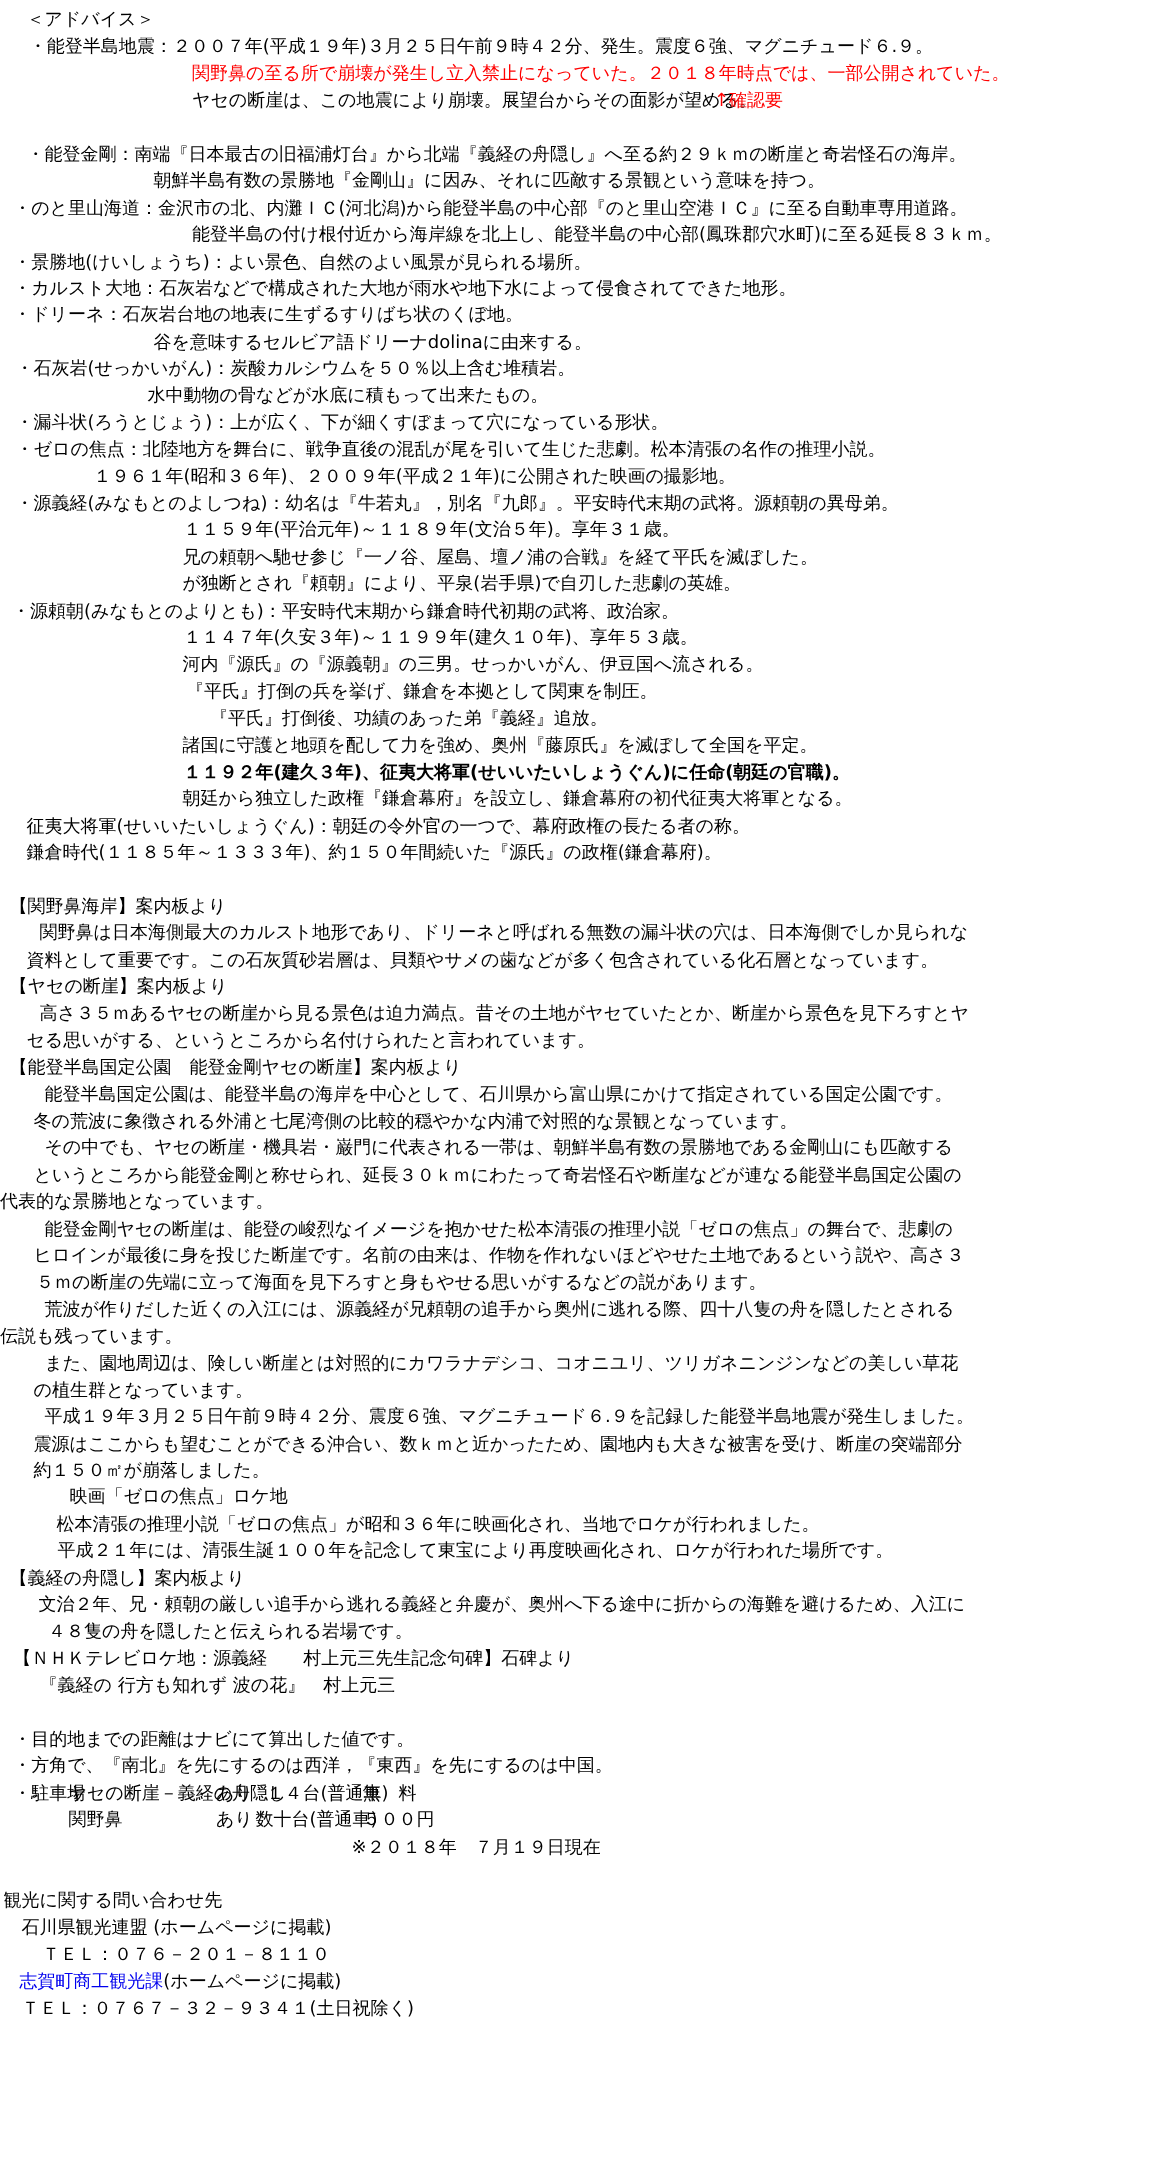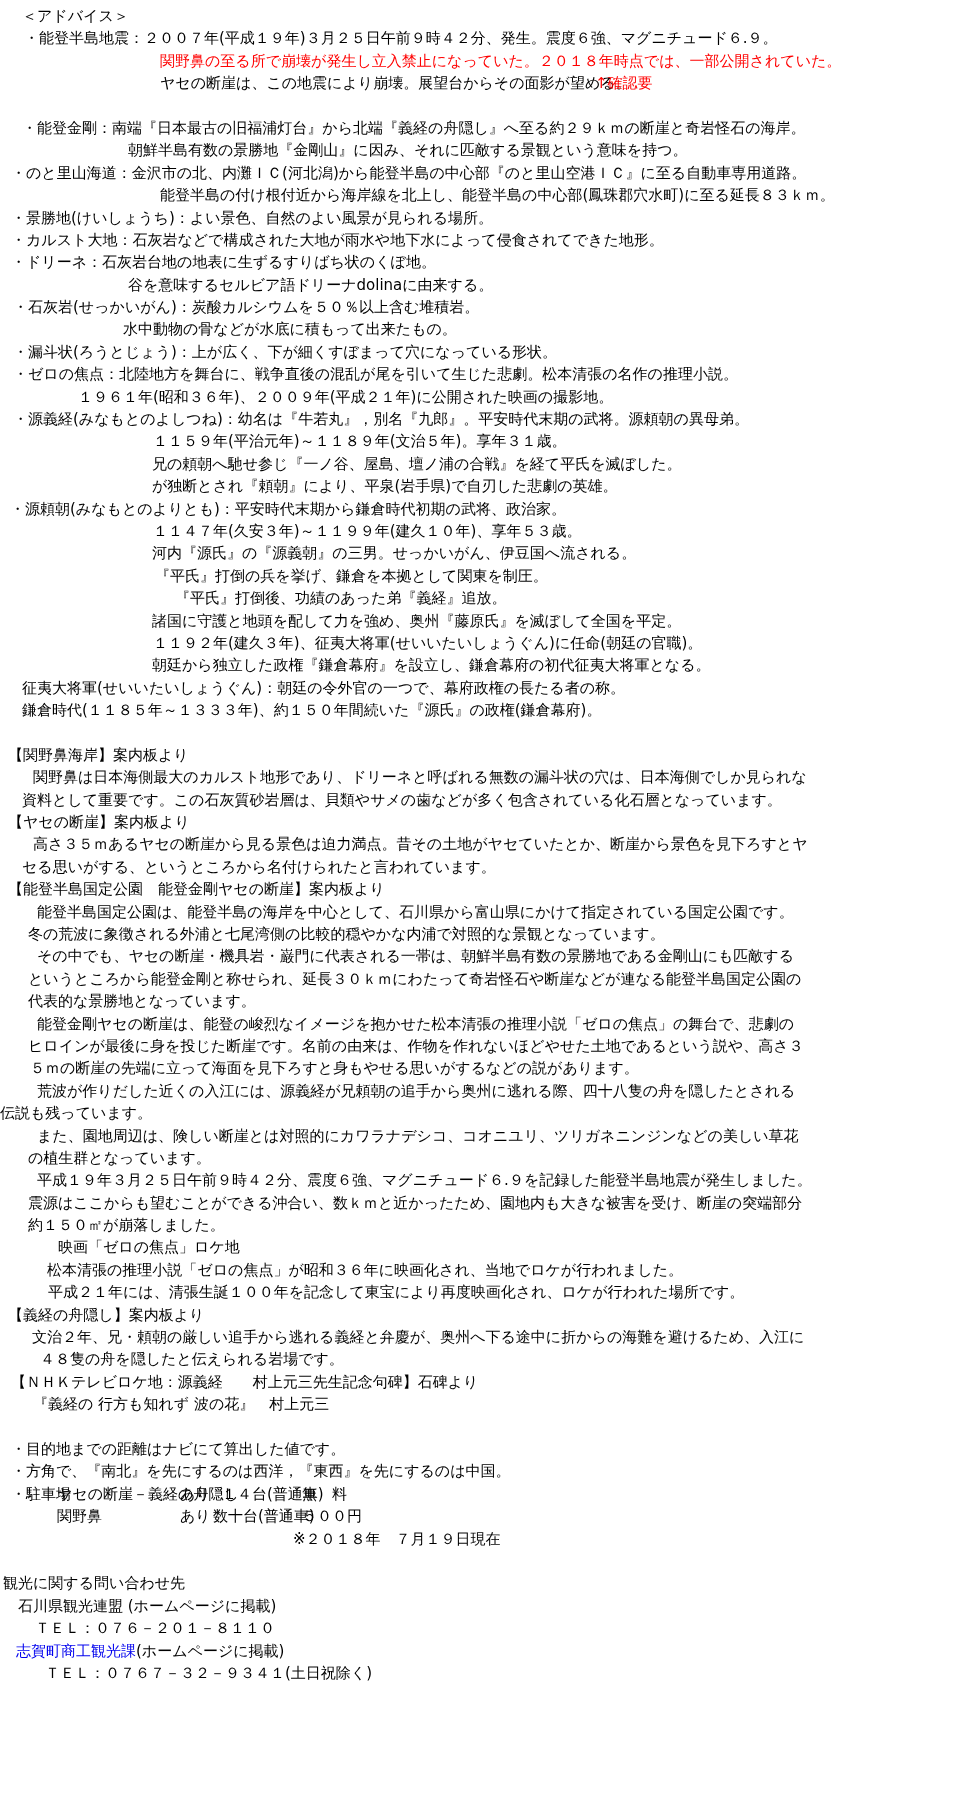--- a/index.html
+++ b/index.html
@@ -56,37 +56,37 @@
     <div class="line" style="padding-left: 13px;"><span>・源義経(みなもとのよしつね)：幼名は『牛若丸』，別名『九郎』。平安時代末期の武将。源頼朝の異母弟。</span></div>
     <div class="line" style="padding-left: 153px;"><span>１１５９年(平治元年)～１１８９年(文治５年)。享年３１歳。</span></div>
     <div class="line" style="padding-left: 152px;"><span>兄の頼朝へ馳せ参じ『一ノ谷、屋島、壇ノ浦の合戦』を経て平氏を滅ぼした。</span></div>
     <div class="line" style="padding-left: 152px;"><span>が独断とされ『頼朝』により、平泉(岩手県)で自刃した悲劇の英雄。</span></div>
     <div class="line" style="padding-left: 10px;"><span>・源頼朝(みなもとのよりとも)：平安時代末期から鎌倉時代初期の武将、政治家。</span></div>
     <div class="line" style="padding-left: 153px;"><span>１１４７年(久安３年)～１１９９年(建久１０年)、享年５３歳。</span></div>
     <div class="line" style="padding-left: 152px;"><span>河内『源氏』の『源義朝』の三男。せっかいがん、伊豆国へ流される。</span></div>
     <div class="line" style="padding-left: 155px;"><span>『平氏』打倒の兵を挙げ、鎌倉を本拠として関東を制圧。</span></div>
     <div class="line" style="padding-left: 155px; margin-left: 20px;"><span>『平氏』打倒後、功績のあった弟『義経』追放。</span></div>
     <div class="line" style="padding-left: 152px;"><span>諸国に守護と地頭を配して力を強め、奥州『藤原氏』を滅ぼして全国を平定。</span></div>
-    <div class="line" style="padding-left: 153px;"><span>１１９２年(建久３年)、征夷大将軍(せいいたいしょうぐん)に任命(朝廷の官職)。</span></div>
+    <div class="line" style="padding-left: 153px; font-weight: bold;"><span>１１９２年(建久３年)、征夷大将軍(せいいたいしょうぐん)に任命(朝廷の官職)。</span></div>
     <div class="line" style="padding-left: 152px;"><span>朝廷から独立した政権『鎌倉幕府』を設立し、鎌倉幕府の初代征夷大将軍となる。</span></div>
     <div class="line" style="padding-left: 22px;"><span>征夷大将軍(せいいたいしょうぐん)：朝廷の令外官の一つで、幕府政権の長たる者の称。</span></div>
     <div class="line" style="padding-left: 22px;"><span>鎌倉時代(１１８５年～１３３３年)、約１５０年間続いた『源氏』の政権(鎌倉幕府)。</span></div>
     <div class="line" style="padding-left: 0px;"></div>
     <div class="line" style="padding-left: 8px;"><span>【関野鼻海岸】案内板より</span></div>
     <div class="line" style="padding-left: 33px;"><span>関野鼻は日本海側最大のカルスト地形であり、ドリーネと呼ばれる無数の漏斗状の穴は、日本海側でしか見られな</span></div>
     <div class="line" style="padding-left: 22px;"><span>資料として重要です。この石灰質砂岩層は、貝類やサメの歯などが多く包含されている化石層となっています。</span></div>
     <div class="line" style="padding-left: 8px;"><span>【ヤセの断崖】案内板より</span></div>
     <div class="line" style="padding-left: 33px;"><span>高さ３５ｍあるヤセの断崖から見る景色は迫力満点。昔その土地がヤセていたとか、断崖から景色を見下ろすとヤ</span></div>
     <div class="line" style="padding-left: 22px;"><span>セる思いがする、というところから名付けられたと言われています。</span></div>
     <div class="line" style="padding-left: 8px;"><span>【能登半島国定公園　能登金剛ヤセの断崖】案内板より</span></div>
     <div class="line" style="padding-left: 37px;"><span>能登半島国定公園は、能登半島の海岸を中心として、石川県から富山県にかけて指定されている国定公園です。</span></div>
     <div class="line" style="padding-left: 28px;"><span>冬の荒波に象徴される外浦と七尾湾側の比較的穏やかな内浦で対照的な景観となっています。</span></div>
     <div class="line" style="padding-left: 37px;"><span>その中でも、ヤセの断崖・機具岩・巌門に代表される一帯は、朝鮮半島有数の景勝地である金剛山にも匹敵する</span></div>
     <div class="line" style="padding-left: 28px;"><span>というところから能登金剛と称せられ、延長３０ｋｍにわたって奇岩怪石や断崖などが連なる能登半島国定公園の</span></div>
-    <div class="line" style="padding-left: 28px;"><span>代表的な景勝地となっています。</span></div>
+    <div class="line" style=""><span>代表的な景勝地となっています。</span></div>
     <div class="line" style="padding-left: 37px;"><span>能登金剛ヤセの断崖は、能登の峻烈なイメージを抱かせた松本清張の推理小説「ゼロの焦点」の舞台で、悲劇の</span></div>
     <div class="line" style="padding-left: 28px;"><span>ヒロインが最後に身を投じた断崖です。名前の由来は、作物を作れないほどやせた土地であるという説や、高さ３</span></div>
     <div class="line" style="padding-left: 30px;"><span>５ｍの断崖の先端に立って海面を見下ろすと身もやせる思いがするなどの説があります。</span></div>
     <div class="line" style="padding-left: 37px;"><span>荒波が作りだした近くの入江には、源義経が兄頼朝の追手から奥州に逃れる際、四十八隻の舟を隠したとされる</span></div>
     <div class="line" style=""><span>伝説も残っています。</span></div>
     <div class="line" style="padding-left: 37px;"><span>また、園地周辺は、険しい断崖とは対照的にカワラナデシコ、コオニユリ、ツリガネニンジンなどの美しい草花</span></div>
     <div class="line" style="padding-left: 28px;"><span>の植生群となっています。</span></div>
     <div class="line" style="padding-left: 37px;"><span>平成１９年３月２５日午前９時４２分、震度６強、マグニチュード６.９を記録した能登半島地震が発生しました。</span></div>
     <div class="line" style="padding-left: 28px;"><span>震源はここからも望むことができる沖合い、数ｋｍと近かったため、園地内も大きな被害を受け、断崖の突端部分</span></div>
     <div class="line" style="padding-left: 28px;"><span>約１５０㎡が崩落しました。</span></div>
@@ -102,14 +102,14 @@
     <div class="line" style="padding-left: 11px;"><span>・目的地までの距離はナビにて算出した値です。</span></div>
     <div class="line" style="padding-left: 11px;"><span>・方角で、『南北』を先にするのは西洋，『東西』を先にするのは中国。</span></div>
     <div class="line" style="padding-left: 11px;"><span>・駐車場</span><span class="seg-abs" style="left: 57px;">ヤセの断崖－義経の舟隠し</span><span class="seg-abs" style="left: 180px;">あり</span><span class="seg-abs" style="left: 222px;">１４台(普通車)</span><span class="seg-abs" style="left: 302px;">無　料</span></div>
     <div class="line" style="padding-left: 57px;"><span>関野鼻</span><span class="seg-abs" style="left: 180px;">あり</span><span class="seg-abs" style="left: 213px;">数十台(普通車)</span><span class="seg-abs" style="left: 302px;">５００円</span></div>
     <div class="line" style="padding-left: 293px;"><span>※２０１８年　７月１９日現在</span></div>
     <div class="line" style="padding-left: 0px;"></div>
     <div class="line" style="padding-left: 3px;"><span>観光に関する問い合わせ先</span></div>
     <div class="line" style="padding-left: 18px;"><span>石川県観光連盟 (ホームページに掲載)</span></div>
     <div class="line" style="padding-left: 35px;"><span>ＴＥＬ：０７６－２０１－８１１０</span></div>
     <div class="line" style="padding-left: 16px;"><span class="c-blue">志賀町商工観光課</span><span>(ホームページに掲載)</span></div>
-    <div class="line" style="padding-left: 45px;"><span>ＴＥＬ：０７６７－３２－９３４１(土日祝除く)</span></div>
+    <div class="line" style="padding-left: 18px;"><span>ＴＥＬ：０７６７－３２－９３４１(土日祝除く)</span></div>
   </div>
 
 </body></html>

